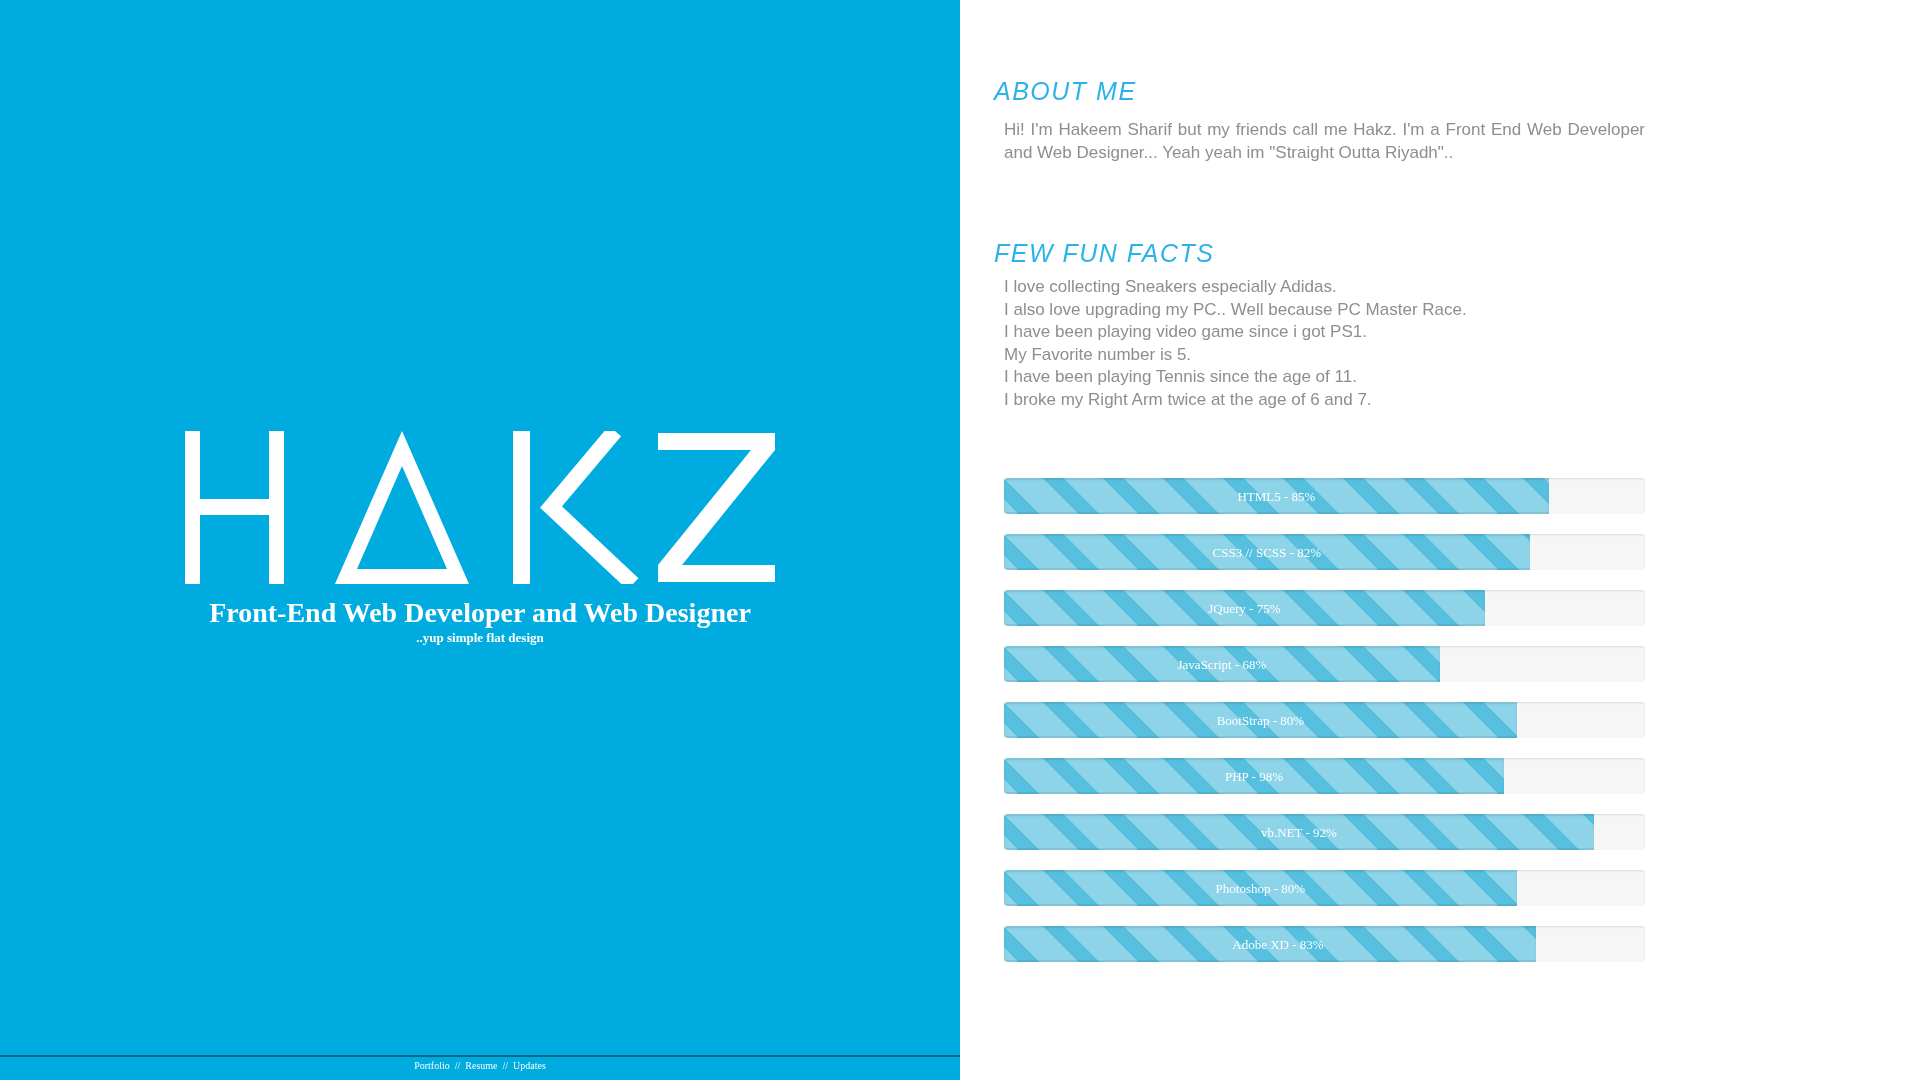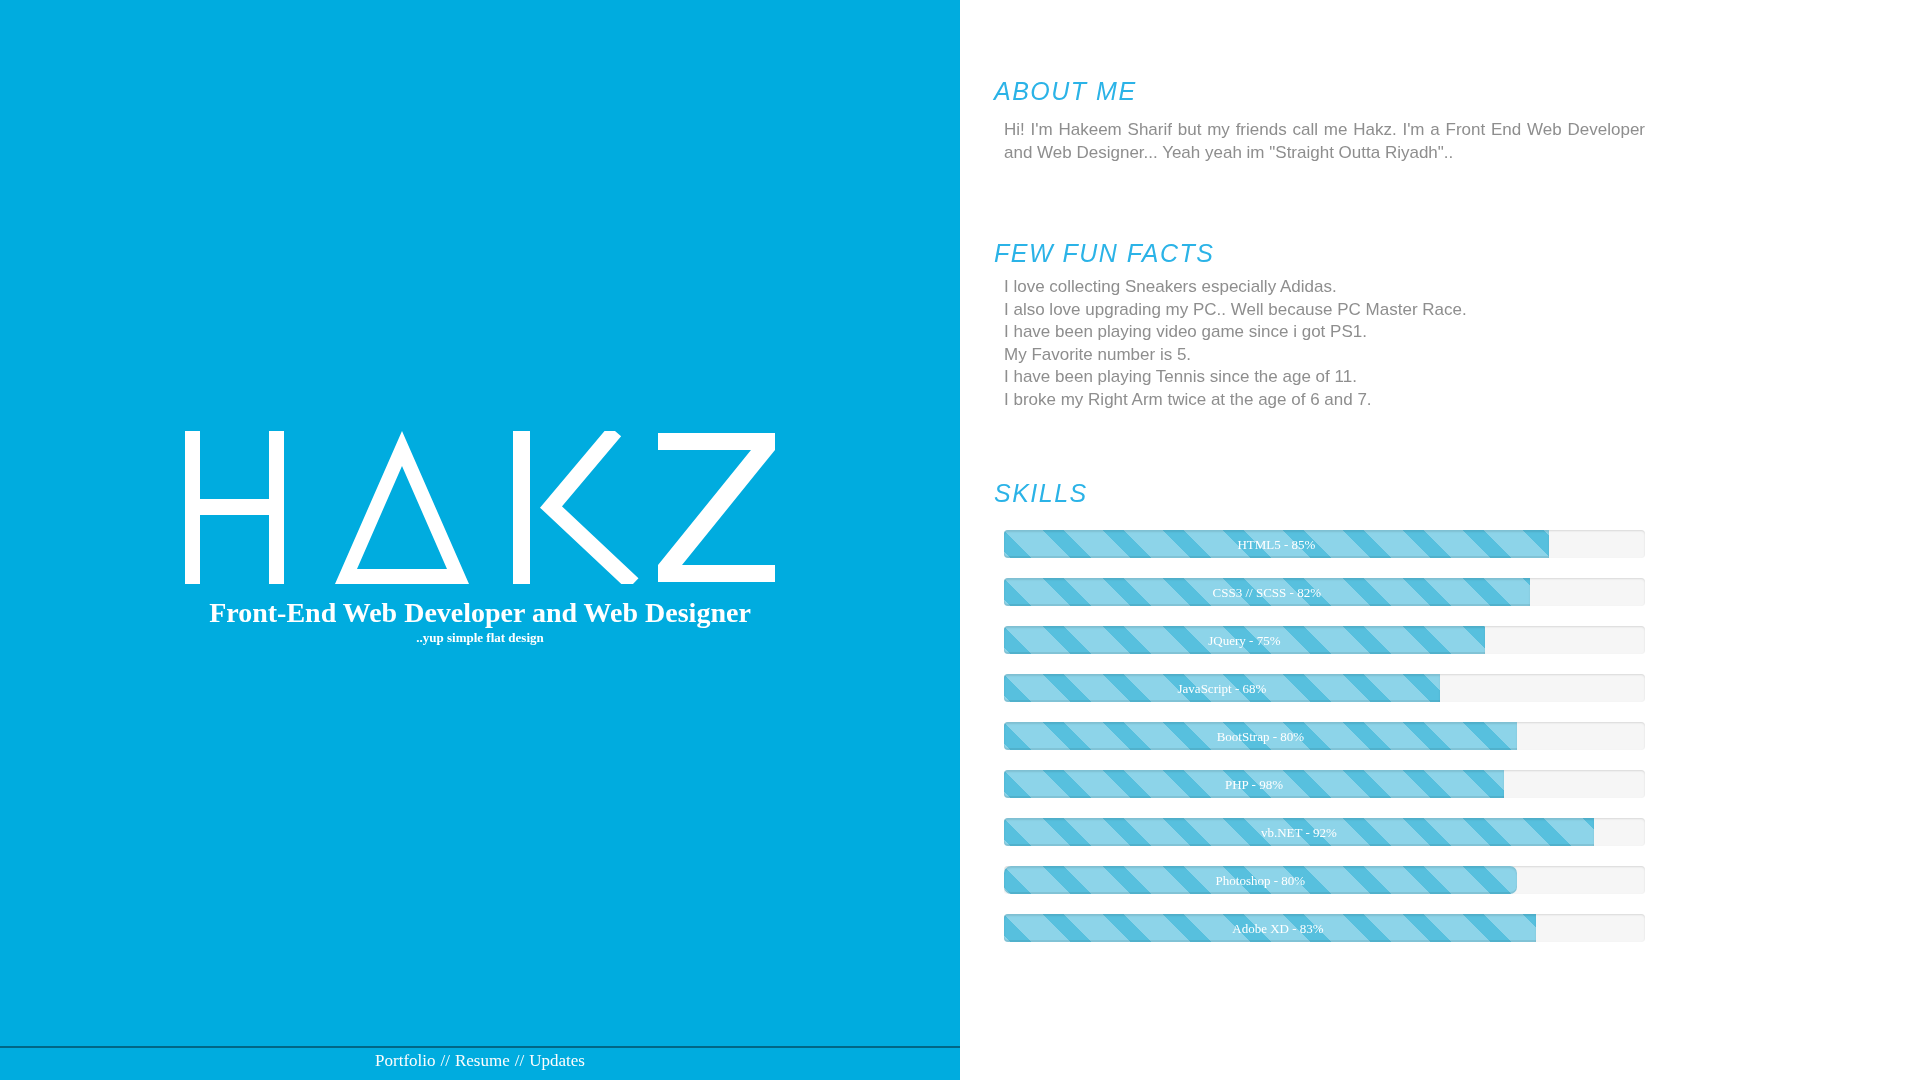--- a/index.html
+++ b/index.html
@@ -18,36 +18,36 @@
   .hero{position:relative;flex:none;width:960px;height:100%;background:var(--cyan)}
   .hero-center{position:absolute;top:431px;left:50%;transform:translateX(-50%);
                text-align:center;white-space:nowrap}
   .logo{display:block;width:590px;height:153px;margin:0 auto}
   .tagline{margin-top:13px;color:#fff;font-family:"Liberation Serif",serif;
            font-weight:bold;font-size:28px;line-height:32px}
   .subtagline{margin-top:1px;color:#fff;font-family:"Liberation Serif",serif;
               font-weight:bold;font-size:13px;line-height:15px}
   .hero-footer{position:absolute;left:0;right:0;bottom:0;text-align:center;
                border-top:2px solid rgba(0,0,0,.4);padding:3px 0 9px;
-               font-family:"Liberation Serif",serif;font-size:17px;color:#fdfdfd}
+               font-family:"Liberation Serif",serif;font-size:10px;color:#fdfdfd}
   .hero-footer a{color:#fdfdfd;text-decoration:none}
   .hero-footer .sep{margin:0 5px}
 
   
   .content{width:960px;padding-top:76px}
   section{padding-left:34px}
   .section-title{margin:0;font-style:italic;font-weight:300;font-size:25px;
                  line-height:30px;letter-spacing:1.5px;color:var(--head-cyan)}
   .about-body{margin:12px 0 0 10px;width:641px;font-size:17px;line-height:23px;
               color:var(--text-gray);text-align:justify}
   .section-facts{margin-top:74px}
   .facts{margin:8px 0 0 10px;font-size:17px;line-height:22.5px;color:var(--text-gray)}
   .section-skills{margin-top:67px}
   .bars{margin:22px 0 0 10px;width:641px}
-  .bar{height:28px;margin-bottom:20px;background:var(--bar-track);border-radius:4px;
+  .bar{height:36px;margin-bottom:20px;background:var(--bar-track);border-radius:4px;
        box-shadow:inset 0 1px 2px rgba(0,0,0,.12)}
   .bar-fill{height:100%;border-radius:4px 0 0 4px;
        background-color:var(--bar-fill);
        background-image:linear-gradient(45deg,
          rgba(255,255,255,.32) 32%,transparent 32%,transparent 50%,
          rgba(255,255,255,.32) 50%,rgba(255,255,255,.32) 82%,transparent 82%,transparent);
        background-size:60px 60px;
        box-shadow:inset 0 2px 2px rgba(0,0,0,.10),inset 0 -2px 0 rgba(0,0,0,.08);
        display:flex;align-items:center;justify-content:center}
   .bar-label{color:#fff;font-family:"Liberation Serif",serif;font-size:13px;line-height:1}
@@ -94,21 +94,20 @@
           <div>I love collecting Sneakers especially Adidas.</div>
           <div>I also love upgrading my PC.. Well because PC Master Race.</div>
           <div>I have been playing video game since i got PS1.</div>
           <div>My Favorite number is 5.</div>
           <div>I have been playing Tennis since the age of 11.</div>
           <div>I broke my Right Arm twice at the age of 6 and 7.</div>
         </div>
     </section>
 
     <section class="section-skills">
-      <h2 class="section-title">SKILLS</h2>
       <div class="bars" id="bars">
           <div class="bar">
             <div class="bar-fill" style="width: 85%;">
               <span class="bar-label">HTML5 - 85%</span>
             </div>
           </div>
           <div class="bar">
             <div class="bar-fill" style="width: 82%;">
               <span class="bar-label">CSS3 // SCSS - 82%</span>
             </div>
@@ -132,21 +131,21 @@
             <div class="bar-fill" style="width: 78%;">
               <span class="bar-label">PHP - 98%</span>
             </div>
           </div>
           <div class="bar">
             <div class="bar-fill" style="width: 92%;">
               <span class="bar-label">vb.NET - 92%</span>
             </div>
           </div>
           <div class="bar">
-            <div class="bar-fill" style="width: 80%; border-radius: 7px;">
+            <div class="bar-fill" style="width: 80%;">
               <span class="bar-label">Photoshop - 80%</span>
             </div>
           </div>
           <div class="bar">
             <div class="bar-fill" style="width: 83%; padding-left: 16px;">
               <span class="bar-label">Adobe XD - 83%</span>
             </div>
           </div>
         </div>
     </section>

